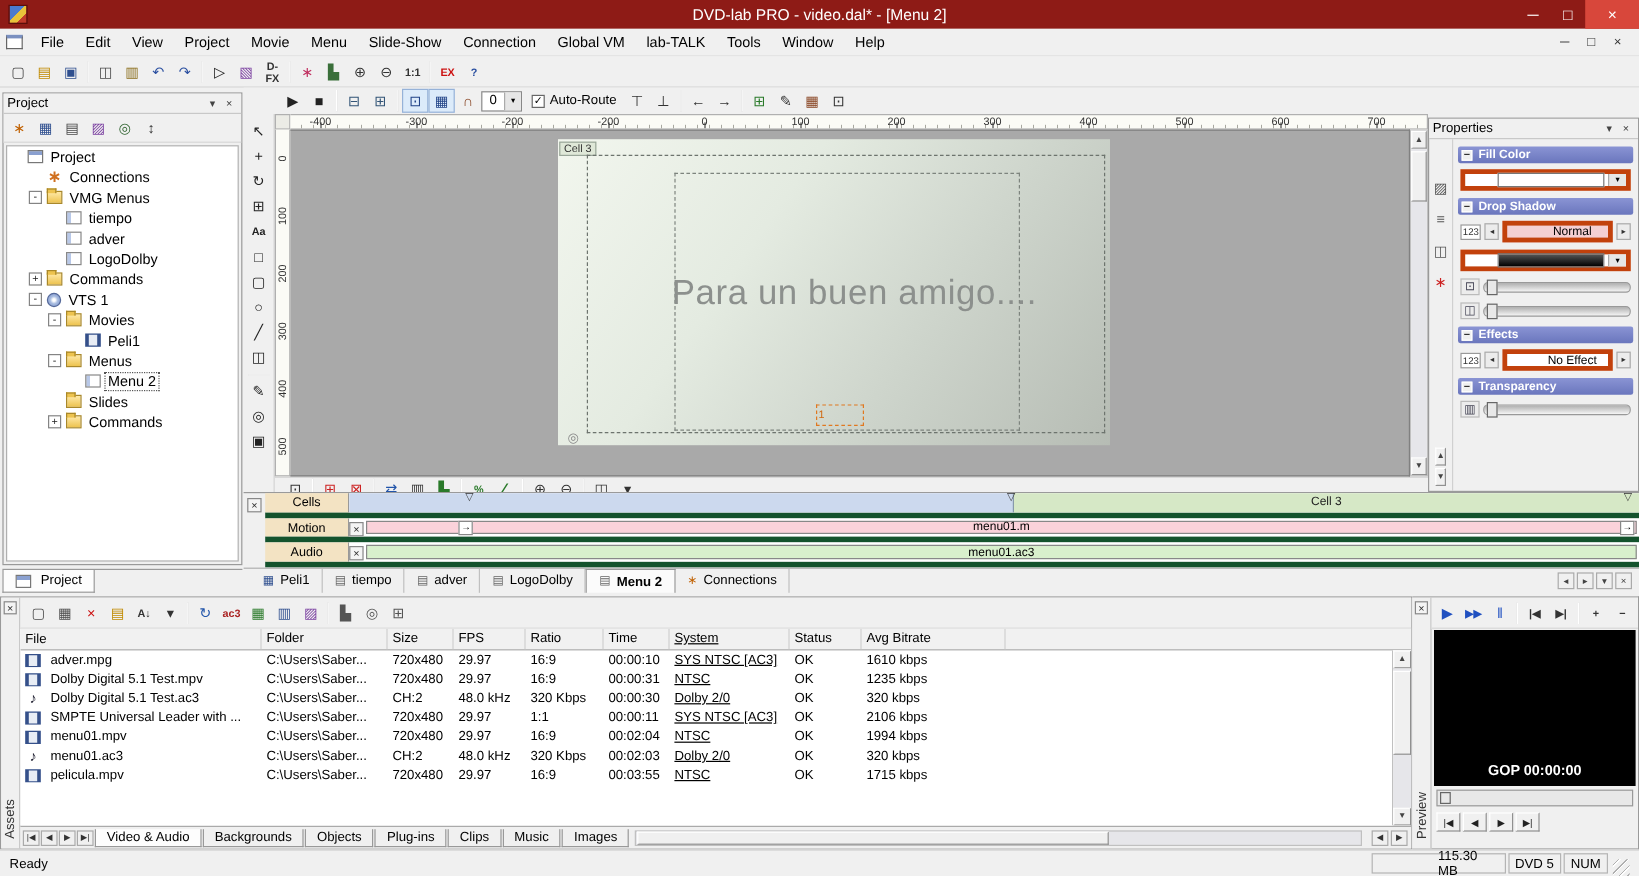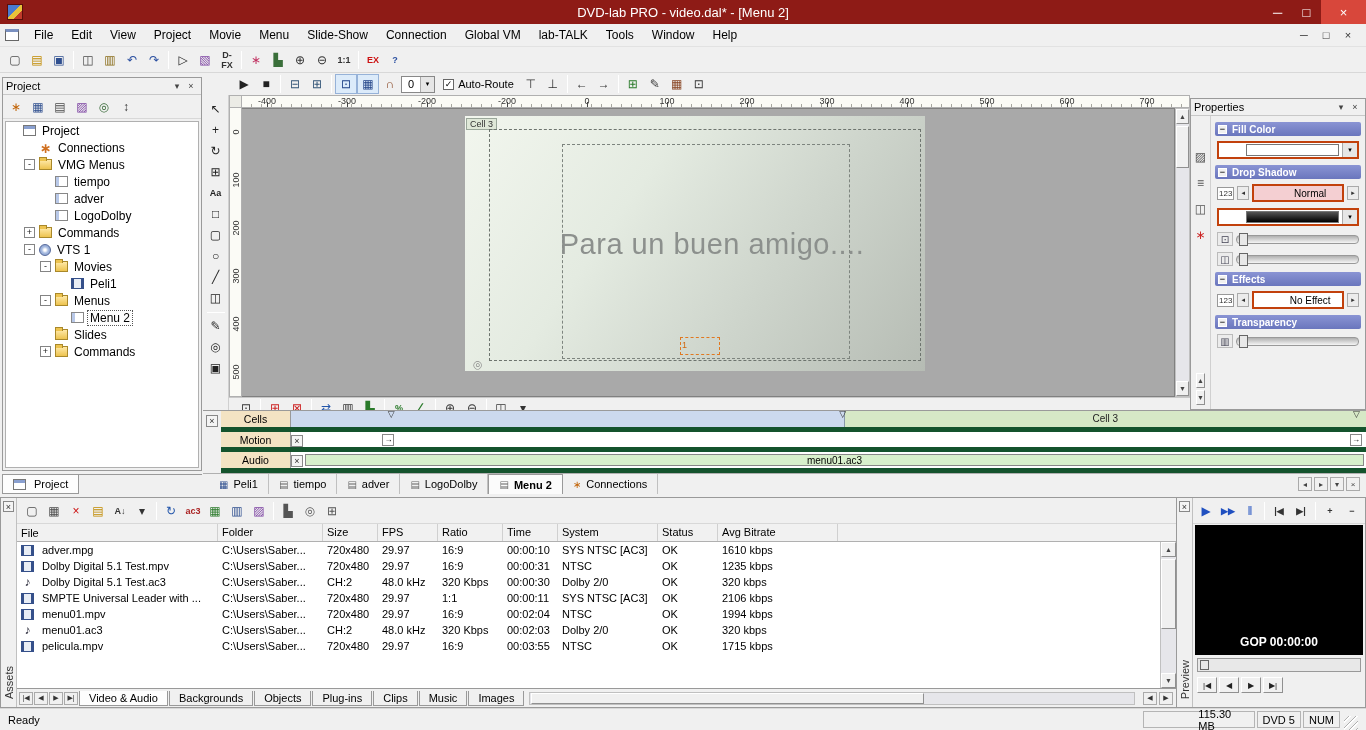--- a/index.html
+++ b/index.html
@@ -131,21 +131,21 @@
   
   #properties { position:absolute; right:0; top:25px; width:176px; height:312px; border:1px solid #9a9a9a; background:#f0f0f0; display:flex; flex-direction:column; }
   #props-body { flex:1; display:flex; }
   #props-strip { width:20px; border-right:1px solid #d0d0d0; display:flex; flex-direction:column; align-items:center; padding-top:6px; }
   #props-strip .tbtn { width:18px; height:18px; margin-bottom:8px; }
   #props-strip .strip-scroll { margin-top:auto; margin-bottom:4px; display:flex; flex-direction:column; gap:2px; }
   #props-content { flex:1; padding:2px 4px; }
   .sec-h { height:14px; background:linear-gradient(#8a94d4,#6a76bd); color:#fff; font-size:10px; font-weight:bold; display:flex; align-items:center; gap:5px; padding:0 3px; margin:4px 0 5px; border-radius:2px; }
   .col-box { width:9px; height:9px; background:#f0f0f0; color:#333; border:1px solid #fff; font-size:9px; line-height:7px; text-align:center; flex:none; }
   .sec-row { display:flex; align-items:center; gap:3px; margin:0 2px 6px; }
-  .combo { height:18px; border:2px solid #c2410c; background:#fff; display:flex; align-items:center; flex:1; font-size:10px;padding-left:24px; }
+  .combo { height:18px; border:4px solid #c2410c; background:#fff; display:flex; align-items:center; flex:1; font-size:10px;padding-left:24px; }
   .combo .swatch { flex:1; height:12px; margin:0 3px; border:1px solid #777; }
   .swatch.white { background:#fff; }
   .swatch.black { background:linear-gradient(#555,#000); }
   .combo .cbb { width:15px; height:100%; margin-left:auto; background:#e6e6e6; border-left:1px solid #aaa; display:flex; align-items:center; justify-content:center; font-size:7px; flex:none; }
   .combo.pinkc { background:#f4cfd2; justify-content:center; }
   .combo.plainc { justify-content:center; }
   .num-badge { font-size:8px; border:1px solid #999; background:#fff; padding:1px 1px; color:#333; flex:none; }
   .mini-btn { width:12px; height:14px; border:1px solid #aaa; background:#ececec; font-size:7px; display:flex; align-items:center; justify-content:center; color:#333; flex:none; }
   .mini-ico { width:16px; height:14px; border:1px solid #bbb; background:#ececec; font-size:10px; display:flex; align-items:center; justify-content:center; color:#445; flex:none; }
   .slider { flex:1; height:9px; border:1px solid #999; background:linear-gradient(#b0b0b0,#f5f5f5); position:relative; border-radius:4px; }
@@ -158,21 +158,21 @@
   .side-strip .xbox { margin-top:3px; width:11px; height:11px; }
   .vlabel { writing-mode:vertical-rl; transform:rotate(180deg); font-size:11px; color:#333; margin-top:auto; margin-bottom:8px; }
   #assets-main { flex:1; display:flex; flex-direction:column; min-width:0; }
   #assets-toolbar { height:26px; padding:0 4px; border-bottom:1px solid #d8d8d8; }
   #assets-table { flex:1; background:#fff; position:relative; overflow:hidden; display:flex; flex-direction:column; }
   #assets-header { height:18px; display:flex; background:#f1f1f1; border-bottom:1px solid #b0b0b0; font-size:11px; }
   .hc { padding:2px 4px; border-right:1px solid #d0d0d0; white-space:nowrap; overflow:hidden; flex:none; }
   .ac { padding:0 4px; white-space:nowrap; overflow:hidden; flex:none; font-size:11px; }
   .c0 { width:201px; display:flex; align-items:center; gap:4px; }
   .c1 { width:105px; } .c2 { width:55px; } .c3 { width:60px; } .c4 { width:65px; }
-  .c5 { width:55px; } .c6 { width:100px; } .c7 { width:60px; } .c8 { width:120px; }
+  .c5 { width:55px; } .c6 { width:100px;text-decoration:underline; } .c7 { width:60px; } .c8 { width:120px; }
   .arow { height:16px; display:flex; align-items:center; }
   #assets-vscroll { position:absolute; right:0; top:18px; bottom:0; width:16px; background:#f0f0f0; border-left:1px solid #c0c0c0; display:flex; flex-direction:column; }
   #assets-tabs { height:19px; border-top:1px solid #999; background:#f0f0f0; display:flex; align-items:center; padding:0 2px; }
   .anav { width:14px; height:13px; border:1px solid #aaa; background:#f0f0f0; font-size:7px; display:flex; align-items:center; justify-content:center; margin-right:1px; color:#333; flex:none; }
   .atab { padding:1px 9px; font-size:11px; border:1px solid #999; border-top:none; background:#f0f0f0; margin-right:1px; white-space:nowrap; flex:none; }
   .atab.sel { background:#fdfdfd; font-weight:normal; }
   #assets-hscroll { flex:1; height:13px; margin:0 4px; background:#e6e6ea; border:1px solid #c0c0c0; position:relative; }
   #assets-hscroll .hthumb { position:absolute; left:1px; top:0; bottom:0; width:65%; background:#f0f0f0; border:1px solid #fff; border-color:#fff #909090 #909090 #fff; }
   #assets-tabs .endbtns { display:flex; gap:1px; margin-left:4px; }
 
@@ -878,20 +878,23 @@
               <span class="seg seg-green">Cell 3</span>
               <span class="tl-marker" style="left:9%">▽</span>
               <span class="tl-marker" style="left:51%">▽</span>
               <span class="tl-marker" style="right:6px">▽</span>
             </div>
           </div>
           <div class="tl-row">
             <span class="tl-label">Motion</span>
             <div class="tl-track">
               <span class="xbox tl-inner-x">×</span>
+              <div class="clip-bar clip-pink">
+                <span>menu01.m</span>
+              </div>
               <span class="abox" style="left:8.5%">→</span>
               <span class="abox" style="right:4px">→</span>
             </div>
           </div>
           <div class="tl-row">
             <span class="tl-label">Audio</span>
             <div class="tl-track">
               <span class="xbox tl-inner-x">×</span>
               <div class="clip-bar clip-green">
                 <span>menu01.ac3</span>

